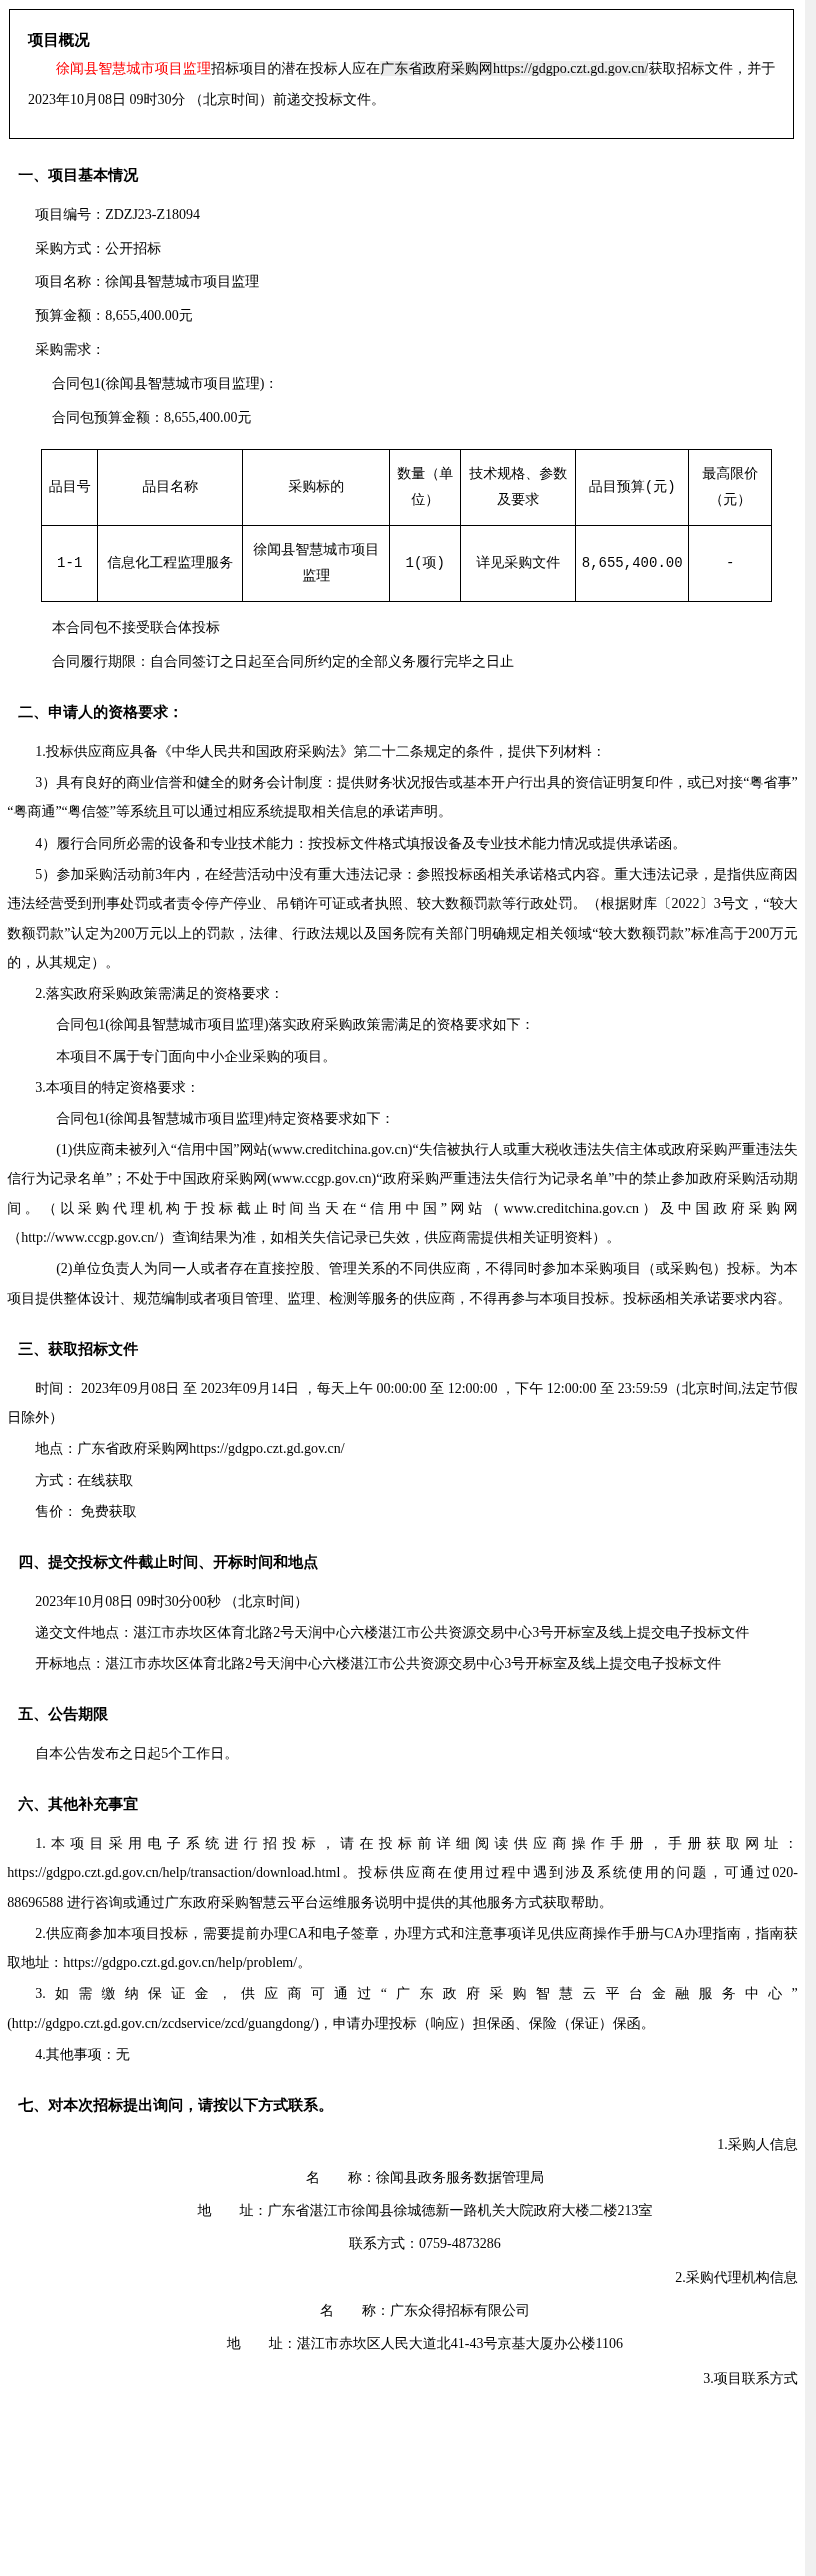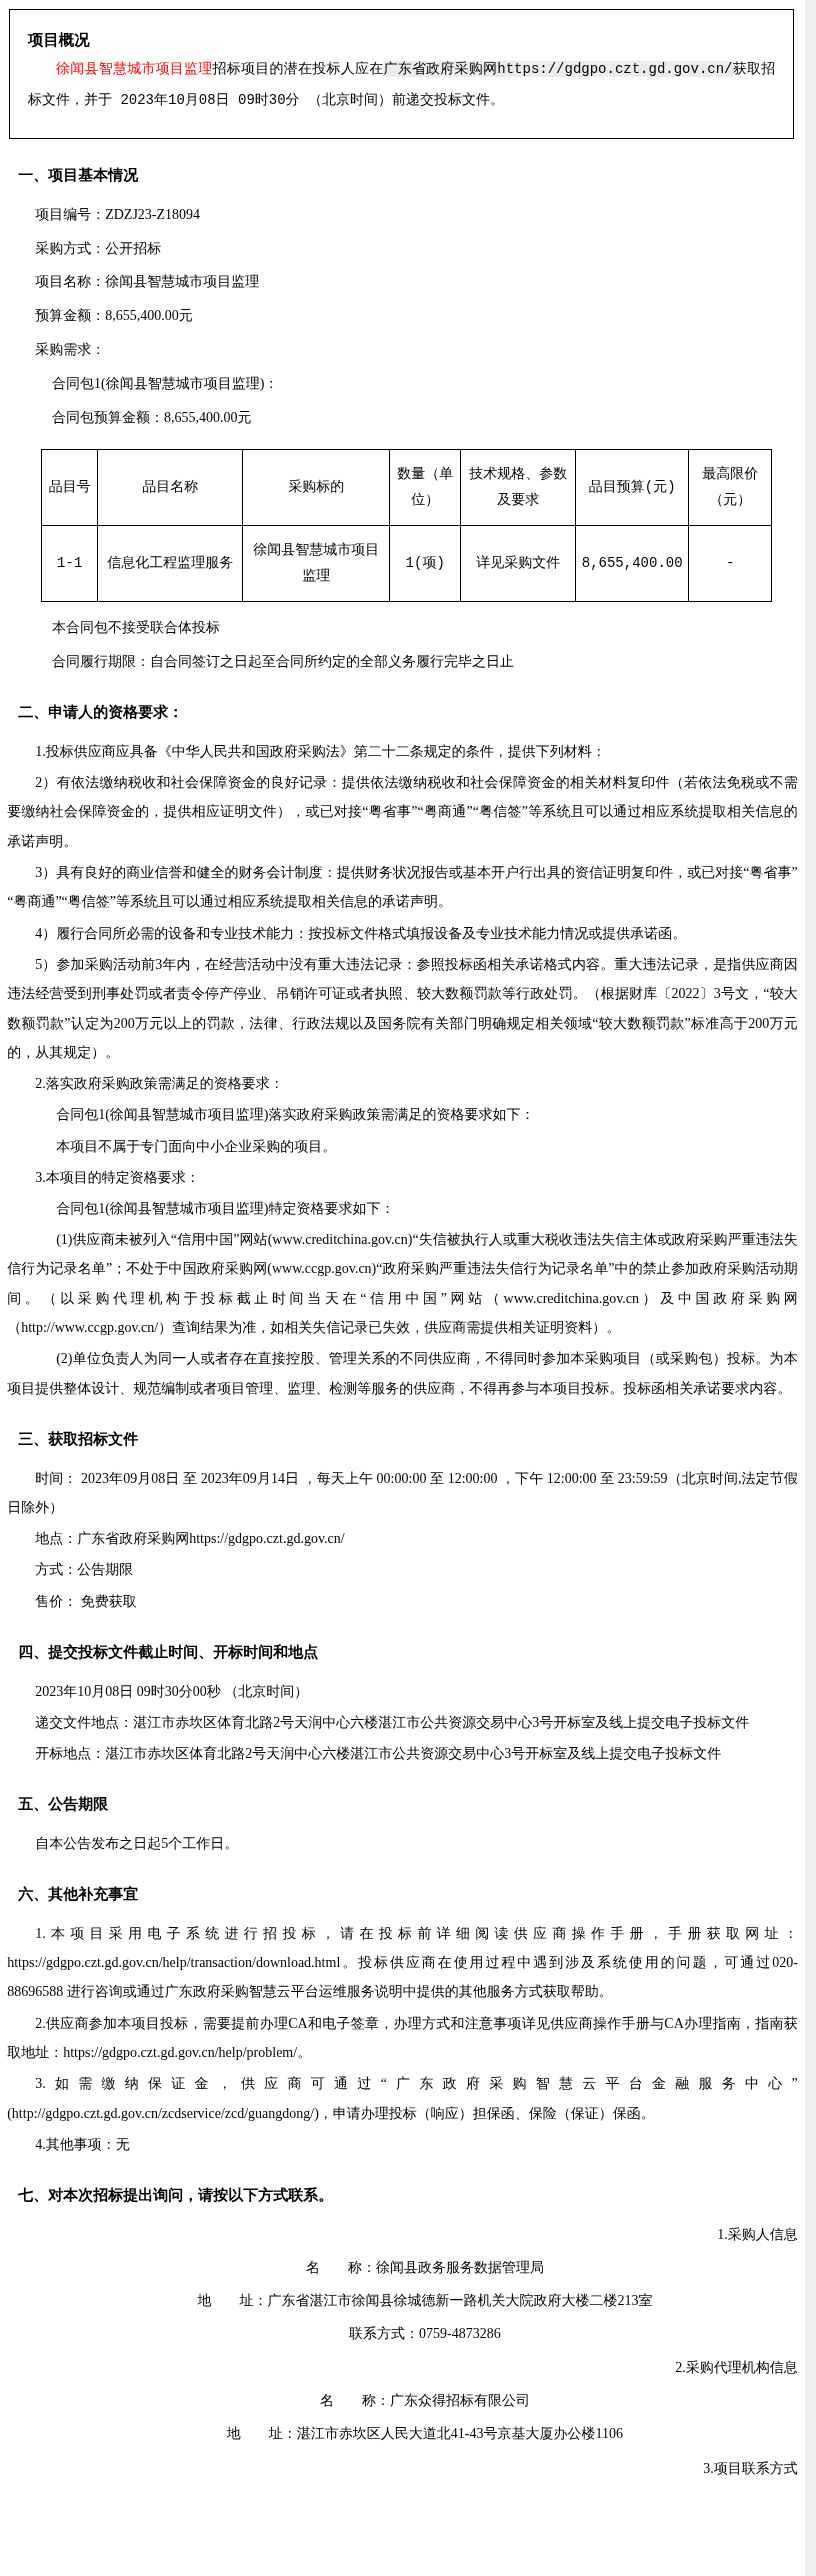--- a/index.html
+++ b/index.html
@@ -25,21 +25,20 @@
   .overview-title{
     font-weight:bold;
     font-size:15.4px;
     margin:5.4px 0 3.6px 0;
   }
   .overview-text{
     text-indent:2em;
     line-height:2.15;
     text-align:justify;
     margin:2px 0 0 0;
-    font-family:Liberation Mono, monospace;
   }
   .red{color:#ff0000;}
   .hl{background:#ececec;}
   
   .sec-heading{
     font-weight:bold;
     font-size:15px;
     margin:27px 0 14.5px 11px;
   }
   .para{
@@ -138,36 +137,35 @@
       <td class="dash">-</td>
     </tr>
   </tbody>
     </table>
 
   <div class="line-deep">本合同包不接受联合体投标</div>
   <div class="line-deep">合同履行期限：自合同签订之日起至合同所约定的全部义务履行完毕之日止</div>
 
   <div class="sec-heading">二、申请人的资格要求：</div>
   <p class="para ind2">1.投标供应商应具备《中华人民共和国政府采购法》第二十二条规定的条件，提供下列材料：</p>
-  <p class="para ind2">2）有依法缴纳税收和社会保障资金的良好记录：提供依法缴纳税收和社会保障资金的相关材料复印件（若依法免税或不需要缴纳社会保障资金的，提供相应证明文件），或已对接“粤省事”“粤商通”“粤信签”等系统且可以通过相应系统提取相关信息的承诺声明。</p>
   <p class="para ind2">3）具有良好的商业信誉和健全的财务会计制度：提供财务状况报告或基本开户行出具的资信证明复印件，或已对接“粤省事”“粤商通”“粤信签”等系统且可以通过相应系统提取相关信息的承诺声明。</p>
   <p class="para ind2">4）履行合同所必需的设备和专业技术能力：按投标文件格式填报设备及专业技术能力情况或提供承诺函。</p>
   <p class="para ind2">5）参加采购活动前3年内，在经营活动中没有重大违法记录：参照投标函相关承诺格式内容。重大违法记录，是指供应商因违法经营受到刑事处罚或者责令停产停业、吊销许可证或者执照、较大数额罚款等行政处罚。（根据财库〔2022〕3号文，“较大数额罚款”认定为200万元以上的罚款，法律、行政法规以及国务院有关部门明确规定相关领域“较大数额罚款”标准高于200万元的，从其规定）。</p>
   <p class="para ind2">2.落实政府采购政策需满足的资格要求：</p>
   <p class="para ind35">合同包1(徐闻县智慧城市项目监理)落实政府采购政策需满足的资格要求如下：</p>
   <p class="para ind35">本项目不属于专门面向中小企业采购的项目。</p>
   <p class="para ind2">3.本项目的特定资格要求：</p>
   <p class="para ind35">合同包1(徐闻县智慧城市项目监理)特定资格要求如下：</p>
   <p class="para ind35">(1)供应商未被列入“信用中国”网站(www.creditchina.gov.cn)“失信被执行人或重大税收违法失信主体或政府采购严重违法失信行为记录名单”；不处于中国政府采购网(www.ccgp.gov.cn)“政府采购严重违法失信行为记录名单”中的禁止参加政府采购活动期间。（以采购代理机构于投标截止时间当天在“信用中国”网站（www.creditchina.gov.cn）及中国政府采购网（http://www.ccgp.gov.cn/）查询结果为准，如相关失信记录已失效，供应商需提供相关证明资料）。</p>
   <p class="para ind35">(2)单位负责人为同一人或者存在直接控股、管理关系的不同供应商，不得同时参加本采购项目（或采购包）投标。为本项目提供整体设计、规范编制或者项目管理、监理、检测等服务的供应商，不得再参与本项目投标。投标函相关承诺要求内容。</p>
 
   <div class="sec-heading">三、获取招标文件</div>
   <p class="para ind2">时间： 2023年09月08日 至 2023年09月14日 ，每天上午 00:00:00 至 12:00:00 ，下午 12:00:00 至 23:59:59（北京时间,法定节假日除外）</p>
   <p class="para ind2">地点：广东省政府采购网https://gdgpo.czt.gd.gov.cn/</p>
-  <p class="para ind2">方式：公告期限</p>
+  <p class="para ind2">方式：在线获取</p>
   <p class="para ind2">售价： 免费获取</p>
 
   <div class="sec-heading">四、提交投标文件截止时间、开标时间和地点</div>
   <p class="para ind2">2023年10月08日 09时30分00秒 （北京时间）</p>
   <p class="para ind2">递交文件地点：湛江市赤坎区体育北路2号天润中心六楼湛江市公共资源交易中心3号开标室及线上提交电子投标文件</p>
   <p class="para ind2">开标地点：湛江市赤坎区体育北路2号天润中心六楼湛江市公共资源交易中心3号开标室及线上提交电子投标文件</p>
 
   <div class="sec-heading">五、公告期限</div>
   <p class="para ind2">自本公告发布之日起5个工作日。</p>
 

